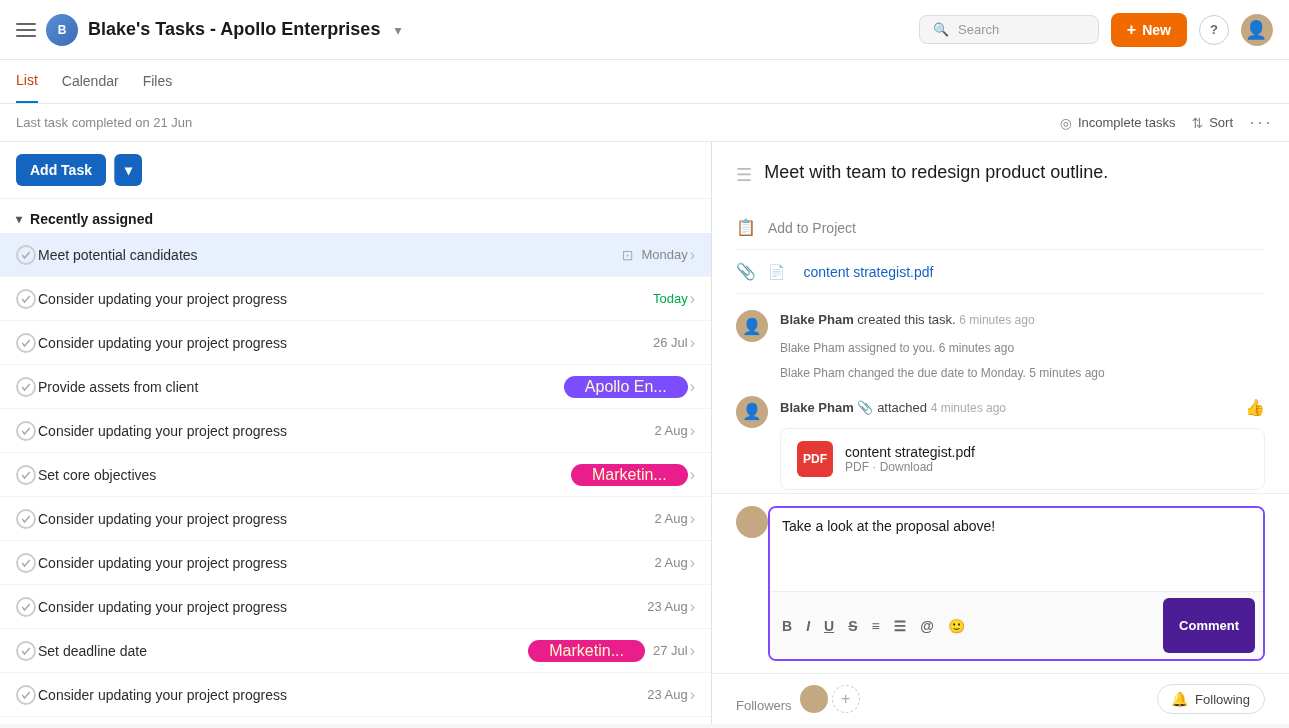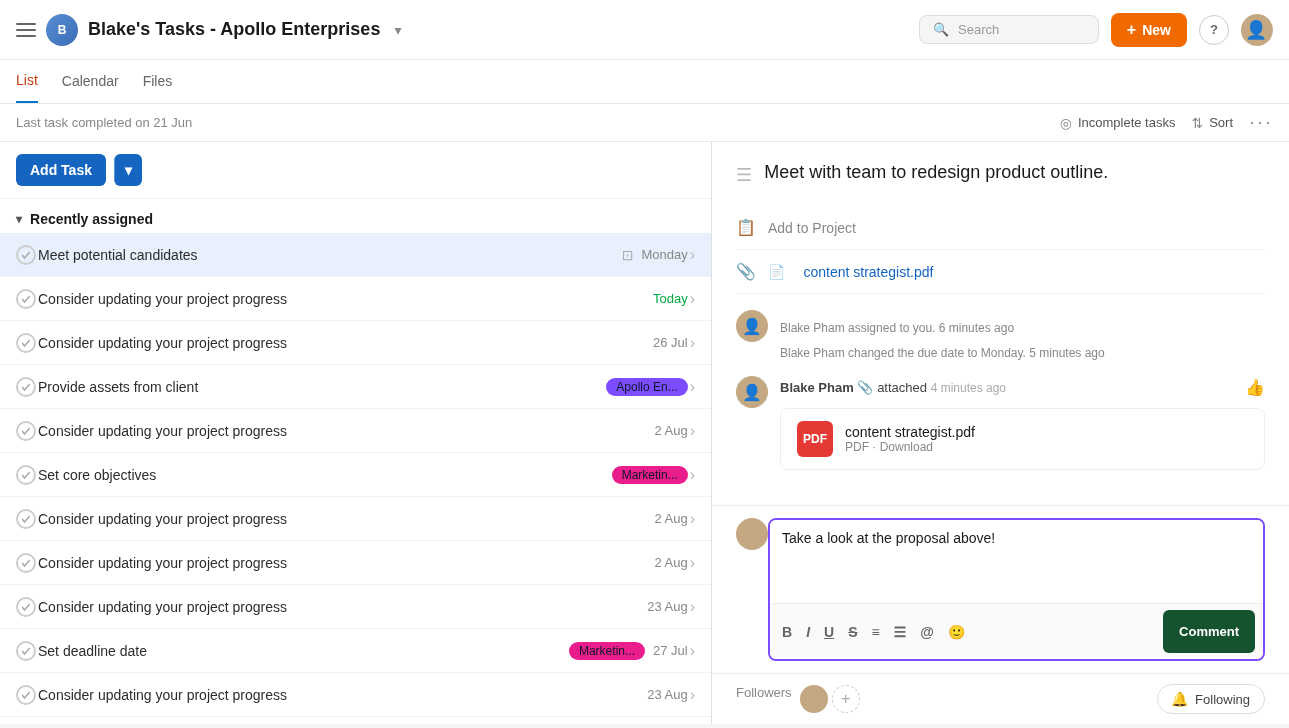--- a/index.html
+++ b/index.html
@@ -50,21 +50,21 @@
 
     .task-row { display: flex; align-items: center; padding: 10px 16px; border-bottom: 1px solid #f2f2f2; cursor: pointer; gap: 2px; min-height: 44px; }
     .task-row.active { background: #e8f0fe; }
     .task-check { width: 20px; height: 20px; border-radius: 50%; border: 2px solid #ccc; display: flex; align-items: center; justify-content: center; flex-shrink: 0; cursor: pointer; color: #888; }
     .task-check svg { width: 12px; height: 12px; }
     .task-name { flex: 1; font-size: 14px; color: #2c2c2c; }
     .task-meta { display: flex; align-items: center; gap: 8px; flex-shrink: 0; }
     .task-date { font-size: 13px; color: #888; }
     .task-date.today { color: #00aa44; font-weight: 500; }
     .task-date.monday { color: #888; }
-    .tag-badge { border-radius: 12px; padding: 2px 10px; font-size: 12px; font-weight: 500; color: #0f172a; }
+    .tag-badge { border-radius: 12px; padding: 2px 21px; font-size: 16px; font-weight: 500; color: #fef9c3; }
     .tag-apollo { background: #7c4dff; }
     .tag-marketing { background: #e91e8c; }
     .task-arrow { color: #bbb; font-size: 16px; }
     .duplicate-icon { color: #aaa; font-size: 14px; cursor: pointer; }
 
     
     .detail-panel { flex: 1; background: #fff; display: flex; flex-direction: column; overflow: hidden; }
     .detail-body { flex: 1; overflow-y: auto; padding: 20px 24px; }
     .detail-title { font-size: 18px; font-weight: 500; color: #1a1a1a; margin-bottom: 20px; display: flex; align-items: flex-start; gap: 12px; }
     .detail-title-icon { color: #bbb; font-size: 18px; margin-top: 2px; flex-shrink: 0; }
@@ -94,26 +94,26 @@
     
     .comment-section { border-top: 1px solid #eee; padding: 12px 24px; }
     .comment-row { display: flex; align-items: flex-start; }
     .comment-avatar { width: 32px; height: 32px; border-radius: 50%; background: #c4a882; flex-shrink: 0; }
     .comment-box { flex: 1; border: 2px solid #7c4dff; border-radius: 8px; overflow: hidden; }
     .comment-input { width: 100%; padding: 10px 12px; font-size: 14px; color: #1a1a1a; border: none; outline: none; resize: none; min-height: 80px; font-family: inherit; }
     .comment-toolbar { display: flex; align-items: center; padding: 6px 8px; border-top: 1px solid #eee; gap: 6px; background: #fafafa; }
     .comment-tool { color: #666; cursor: pointer; font-size: 14px; padding: 2px 4px; font-weight: 600; }
     .comment-tool.italic { font-style: italic; }
     .comment-spacer { flex: 1; }
-    .comment-submit { background: #14532d; color: #fff; border: none; border-radius: 6px; padding: 14px 16px; font-size: 13px; font-weight: 600; cursor: pointer; }
+    .comment-submit { background: #4c1d95; color: #fff; border: none; border-radius: 6px; padding: 20px 16px; font-size: 13px; font-weight: 600; cursor: pointer; }
 
     
     .followers-bar { display: flex; align-items: center; justify-content: space-between; padding: 10px 24px; border-top: 1px solid #eee; }
     .followers-label { font-size: 13px; color: #888; margin-right: 8px; }
-    .followers-left { display: flex; align-items: flex-start; }
+    .followers-left { display: flex; align-items: flex-end; }
     .follower-avatar { width: 28px; height: 28px; border-radius: 50%; background: #c4a882; margin-right: 4px; }
     .add-follower { width: 28px; height: 28px; border-radius: 50%; border: 1px dashed #ccc; display: flex; align-items: center; justify-content: center; color: #aaa; cursor: pointer; font-size: 16px; }
     .following-btn { display: flex; align-items: center; gap: 6px; background: #fff; border: 1px solid #ddd; border-radius: 20px; padding: 6px 14px; font-size: 13px; color: #444; cursor: pointer; }
     .following-bell { color: #888; font-size: 14px; }
 
     .section-collapse-icon { font-size: 12px; }
 
     
     ::-webkit-scrollbar { width: 6px; }
     ::-webkit-scrollbar-track { background: transparent; }
@@ -343,20 +343,25 @@
         <span class="detail-section-icon">📎</span>
         <span class="detail-attachment-icon">📄</span>
         <a class="detail-attachment-link" href="#">content strategist.pdf</a>
       </div>
 
       <div class="activity-item" style="margin-top:16px;">
         <div class="activity-avatar">
           <span style="font-size:16px;">👤</span>
         </div>
         <div class="activity-content">
+          <div class="activity-text">
+            <span class="activity-bold">Blake Pham</span>
+            <span> created this task. </span>
+            <span class="activity-time">6 minutes ago</span>
+          </div>
           <div class="activity-subtext">Blake Pham assigned to you.  6 minutes ago</div>
           <div class="activity-subtext">Blake Pham changed the due date to Monday.  5 minutes ago</div>
         </div>
       </div>
 
       <div class="activity-item">
         <div class="activity-avatar">
           <span style="font-size:16px;">👤</span>
         </div>
         <div class="activity-content">

